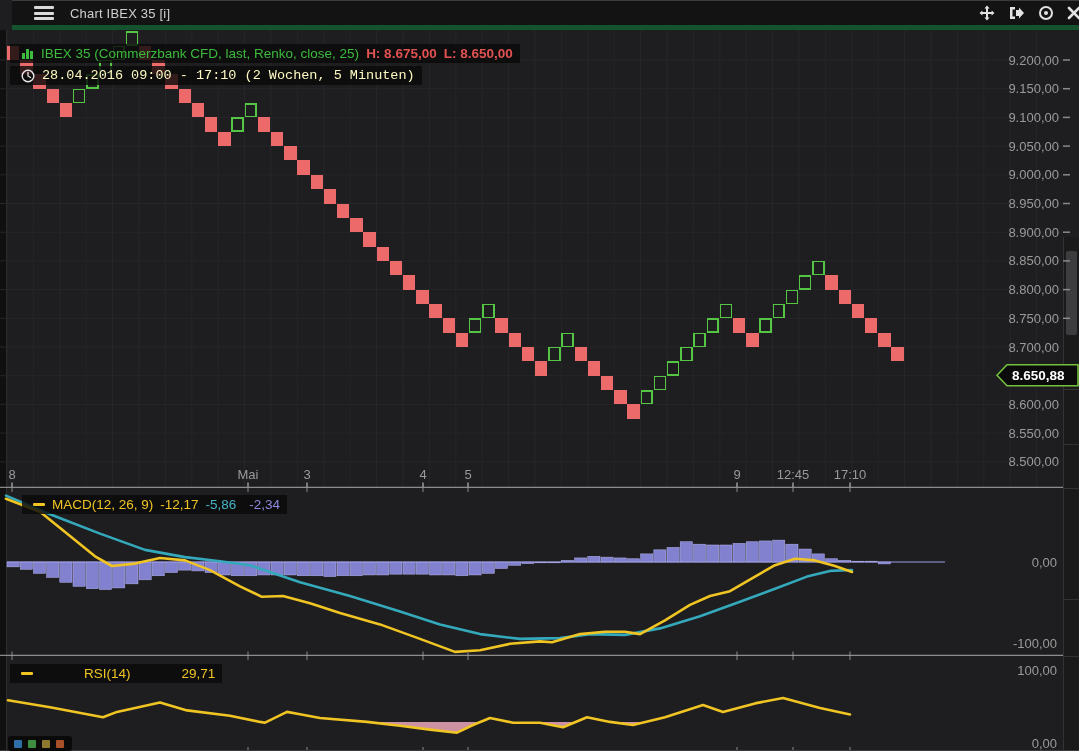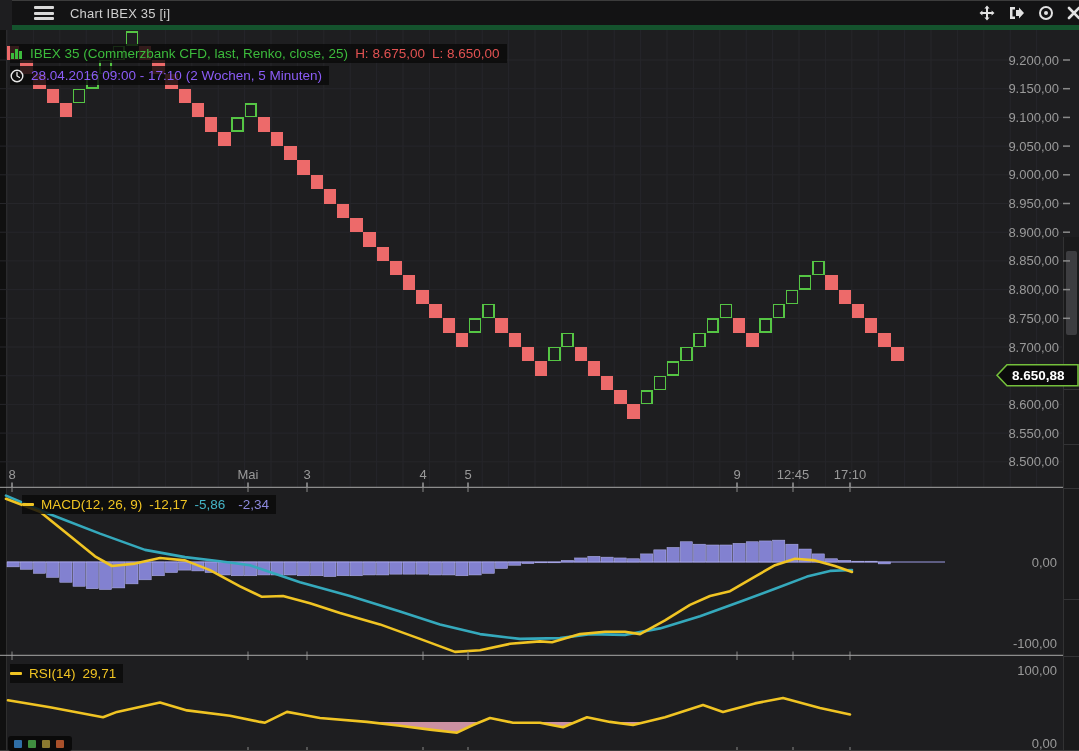--- a/index.html
+++ b/index.html
@@ -17,28 +17,28 @@
   
   .lstrip{position:absolute;left:0;top:30px;width:6px;height:721px;background:#101010;border-right:1px solid #2e2e2e;z-index:2;}
   
   .rstrip{position:absolute;right:0;top:237px;width:16px;height:514px;background:#1a1a1b;border-left:1px solid #323233;box-sizing:border-box;z-index:3;}
   .rstrip .thumb{position:absolute;left:2px;top:14px;width:11px;height:84px;background:#3d3d40;border-radius:2px;}
   .rstrip .div{position:absolute;left:0;width:100%;height:1px;background:#333335;}
   
   svg.panel{position:absolute;left:0;z-index:5;}
   
   .legend{position:absolute;display:flex;align-items:center;gap:7px;background:rgba(10,10,10,0.82);
-          padding:2px 7px 2px 0;font-size:13.5px;z-index:20;white-space:nowrap;cursor:pointer;}
+          padding:2px 7px 2px 11px;font-size:13.5px;z-index:20;white-space:nowrap;cursor:pointer;}
   .lg-sym{color:#3cbb3c;}
-  .lg-hl{color:#e25252;}
-  .lg-white{color:#8b5cf6;}
+  .lg-hl{color:#e25252;font-weight:bold;}
+  .lg-white{color:#fef9c3;font-family:Liberation Mono, monospace;}
   .lg-macd{color:#f0c423;}
   .lg-cyan{color:#45b4c6;}
   .lg-purple{color:#8d89dd;margin-left:6px;}
-  .lg-rsi{color:#f0c423;}
+  .lg-rsi{color:#f0c423;margin-left:44px;}
   .swatch{width:12px;height:3px;background:#f0c423;border-radius:1px;}
   
   .minibox{position:absolute;left:8px;top:736px;width:58px;height:15px;background:#0a0a0a;
            border-radius:3px;display:flex;align-items:center;gap:6px;padding-left:6px;z-index:25;}
   .minibox .sq{width:8px;height:8px;border-radius:1px;cursor:pointer;}
 </style>
 </head>
 <body>
 
 <div class="window">

